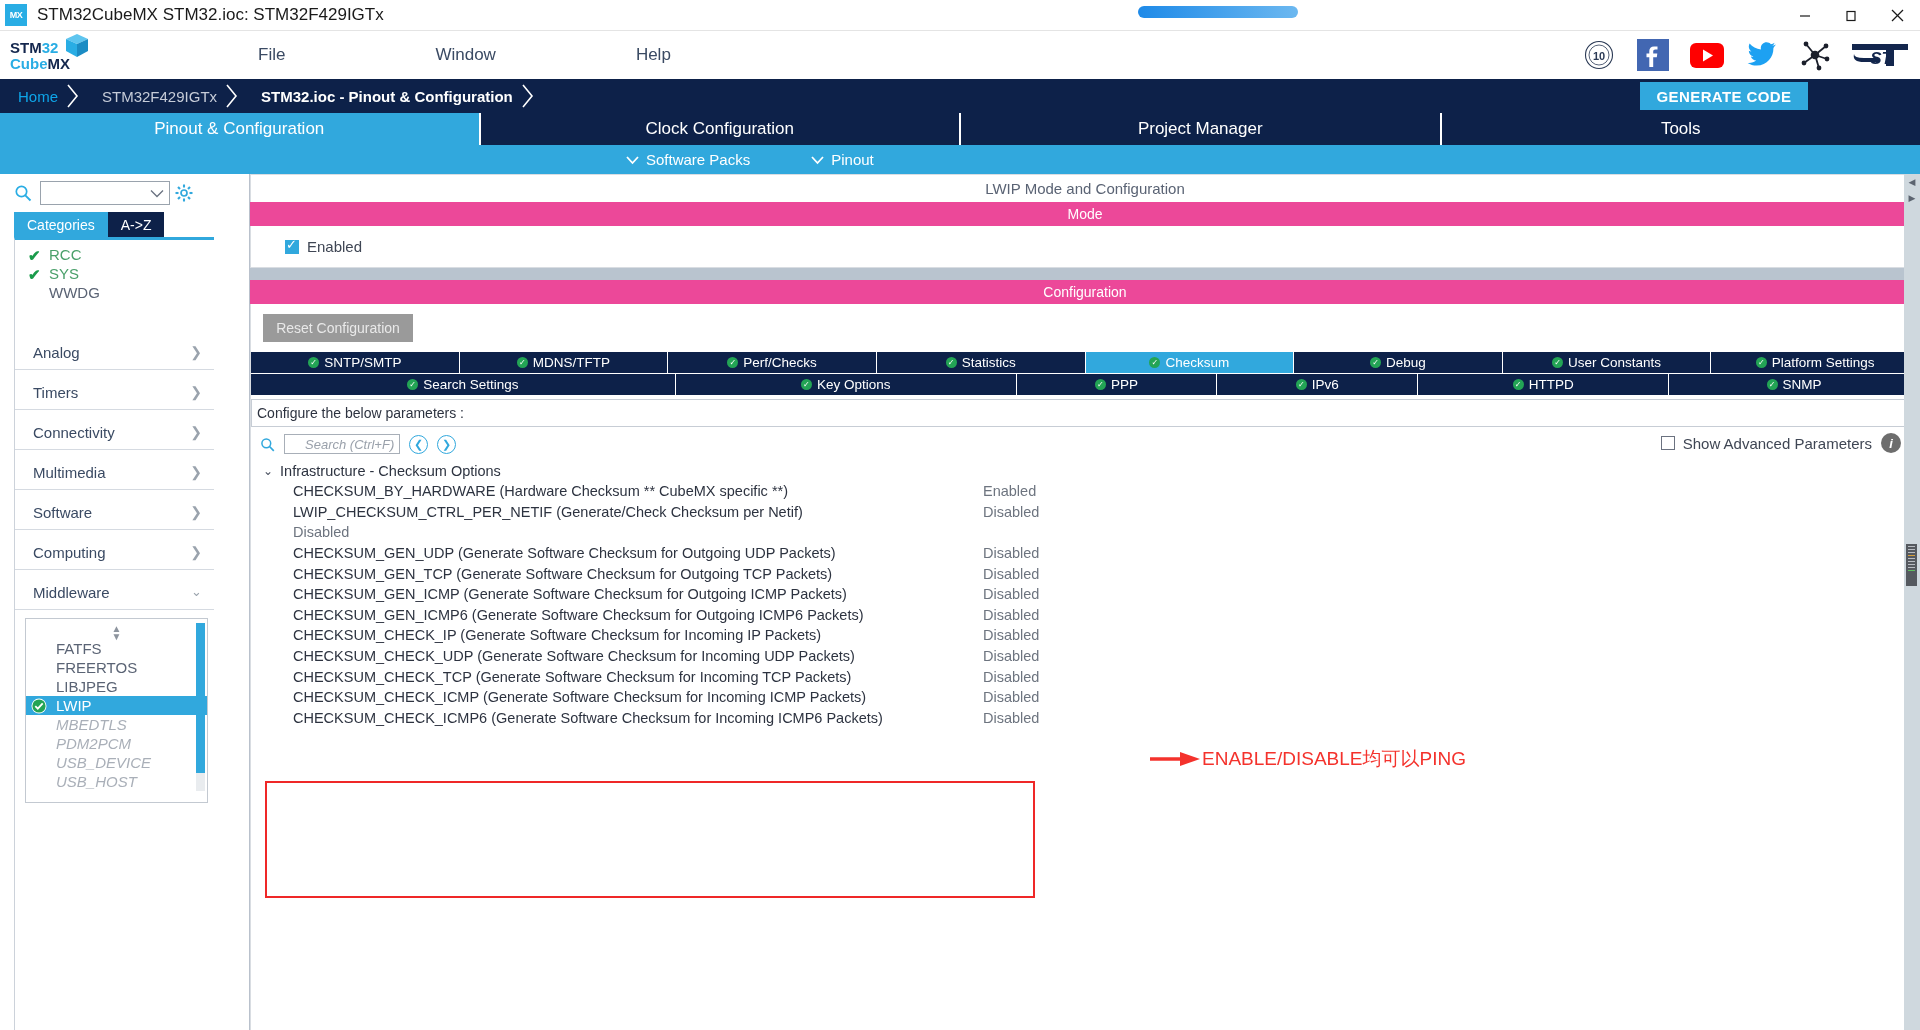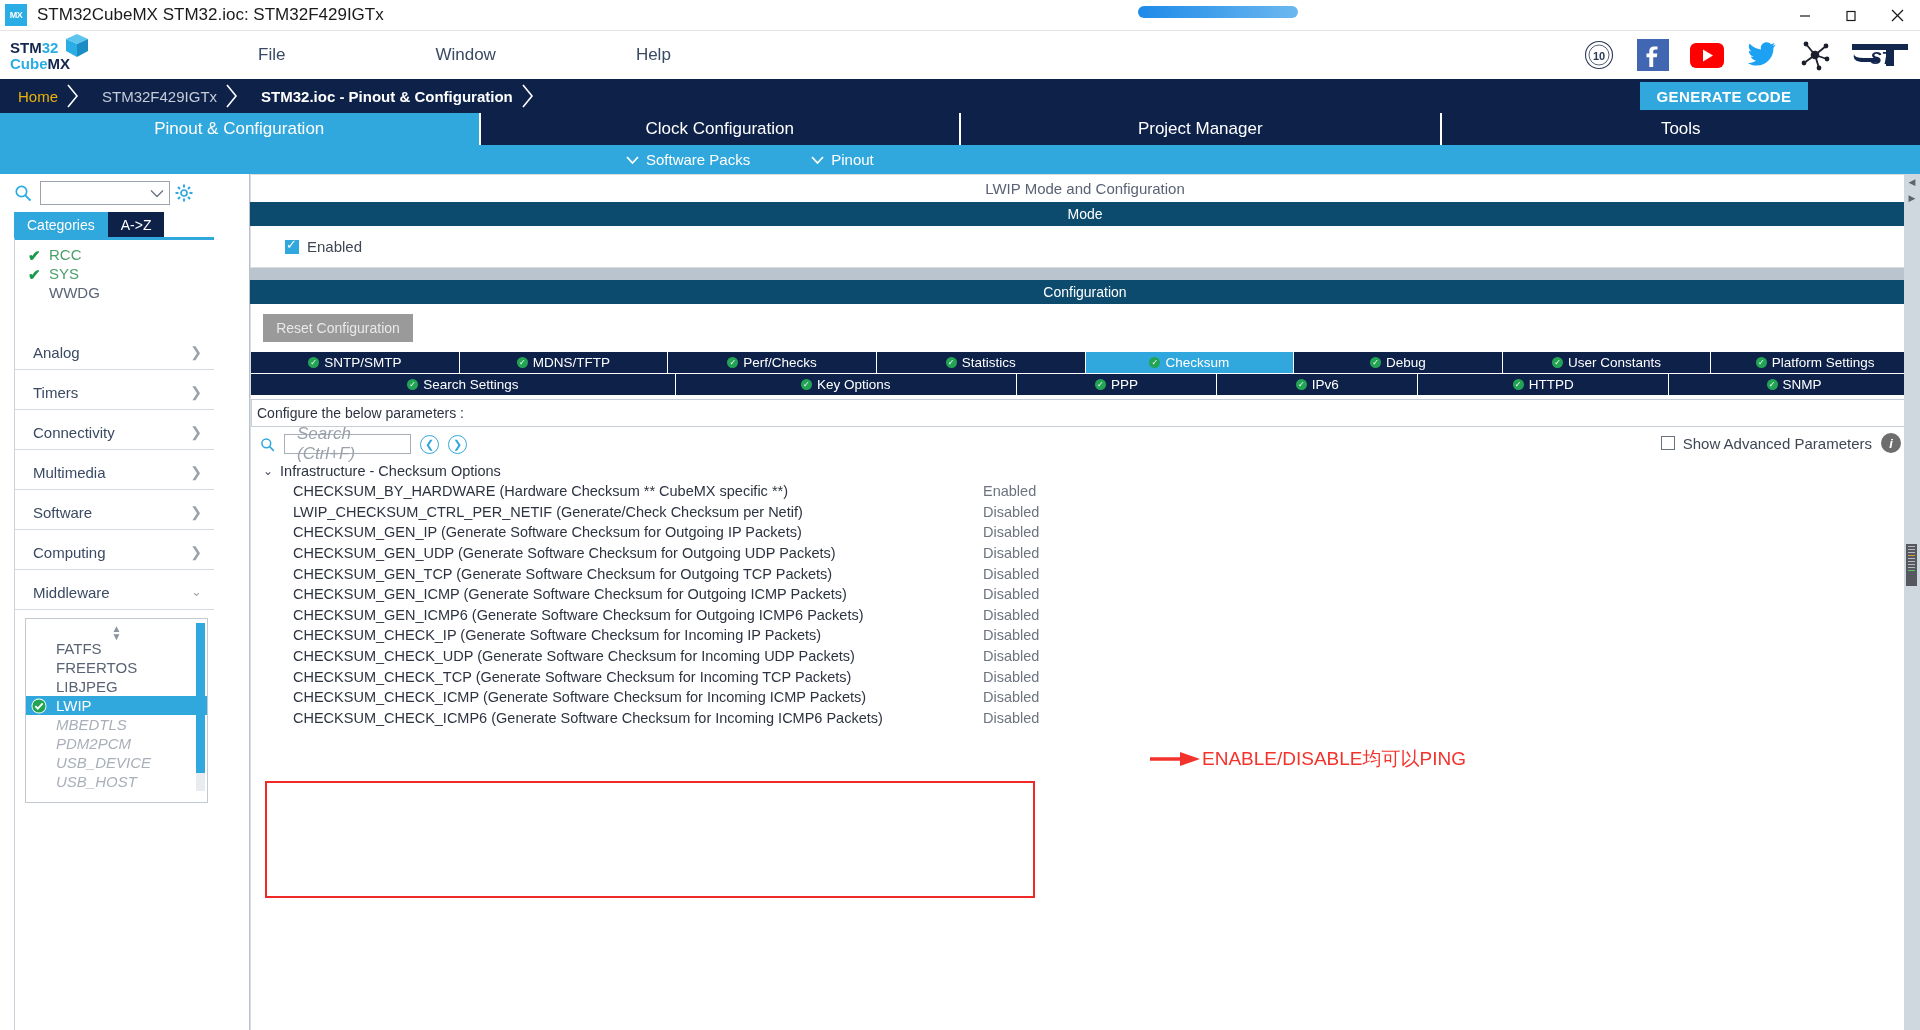--- a/index.html
+++ b/index.html
@@ -88,21 +88,21 @@
   }
   .crumb {
     height: 34px; display: flex; align-items: center;
     position: relative; padding-left: 18px; padding-right: 26px;
     font-size: 15px;
   }
   .crumb .chev {
     position: absolute; right: 4px; top: 3px;
     width: 14px; height: 28px;
   }
-  .crumb.home { color: #eab308; }
+  .crumb.home { color: #0ea5e9; }
   .crumb.dev { color: #c6ccd8; }
   .crumb.active { color: #ffffff; font-weight: bold; }
   .gen-code {
     position: absolute; right: 112px; top: 3px;
     width: 168px; height: 28px; background: #31a8dd;
     color: #fff; font-size: 15px; font-weight: bold;
     display: flex; align-items: center; justify-content: center;
     letter-spacing: 0.4px; cursor: pointer;
   }
 
@@ -231,21 +231,21 @@
     background: #fff; display: flex; flex-direction: column;
     overflow: hidden;
   }
   .modehdr {
     height: 28px; display: flex; align-items: center; justify-content: center;
     font-size: 15px; color: #5a6374;
     border: 1px solid #d9dde2; border-bottom: none;
     background: #fff;
   }
   .bandhdr {
-    height: 24px; background: #0c4a6e; color: #fff;
+    height: 24px; background: #ec4899; color: #fff;
     display: flex; align-items: center; justify-content: center;
     font-size: 14px;
   }
   .modebody {
     height: 42px; background: #fff;
     border: 1px solid #d9dde2; border-top: none;
     display: flex; align-items: center; padding-left: 34px;
   }
   .cbrow { display: flex; align-items: center; gap: 8px; cursor: pointer; }
   .cbx {
@@ -296,24 +296,24 @@
     height: 28px; border: 1px solid #c7cdd5;
     background: #fff; display: flex; align-items: center;
     padding-left: 5px; font-size: 14px; color: #2d3340;
     margin-top: 3px;
   }
   .srchrow {
     height: 34px; display: flex; align-items: center;
     padding-left: 9px; gap: 9px; position: relative;
   }
   .srchbox {
-    width: 127px; height: 20px;
+    width: 116px; height: 20px;
     border: 1px solid #a8afb8; background: #fff;
-    font-size: 17px; color: #9aa1ab; font-style: italic;
-    display: flex; align-items: center; padding-left: 12px;
+    font-size: 13px; color: #9aa1ab; font-style: italic;
+    display: flex; align-items: center; padding-left: 20px;
   }
   .navcirc {
     width: 19px; height: 19px; border-radius: 50%;
     border: 1px solid #31a8dd; color: #31a8dd;
     display: flex; align-items: center; justify-content: center;
     font-size: 11px; cursor: pointer;
   }
   .advrow {
     position: absolute; right: 18px; top: 6px;
     display: flex; align-items: center; gap: 9px;
@@ -730,21 +730,20 @@
       <div class="paramlist">
         <div class="prow">
           <div class="pname">CHECKSUM_BY_HARDWARE (Hardware Checksum ** CubeMX specific **)</div>
           <div class="pval">Enabled</div>
         </div>
         <div class="prow">
           <div class="pname">LWIP_CHECKSUM_CTRL_PER_NETIF (Generate/Check Checksum per Netif)</div>
           <div class="pval">Disabled</div>
         </div>
         <div class="prow">
-          <div class="pname">CHECKSUM_GEN_IP (Generate Software Checksum for Outgoing IP Packets)</div>
           <div class="pval">Disabled</div>
         </div>
         <div class="prow">
           <div class="pname">CHECKSUM_GEN_UDP (Generate Software Checksum for Outgoing UDP Packets)</div>
           <div class="pval">Disabled</div>
         </div>
         <div class="prow">
           <div class="pname">CHECKSUM_GEN_TCP (Generate Software Checksum for Outgoing TCP Packets)</div>
           <div class="pval">Disabled</div>
         </div>

